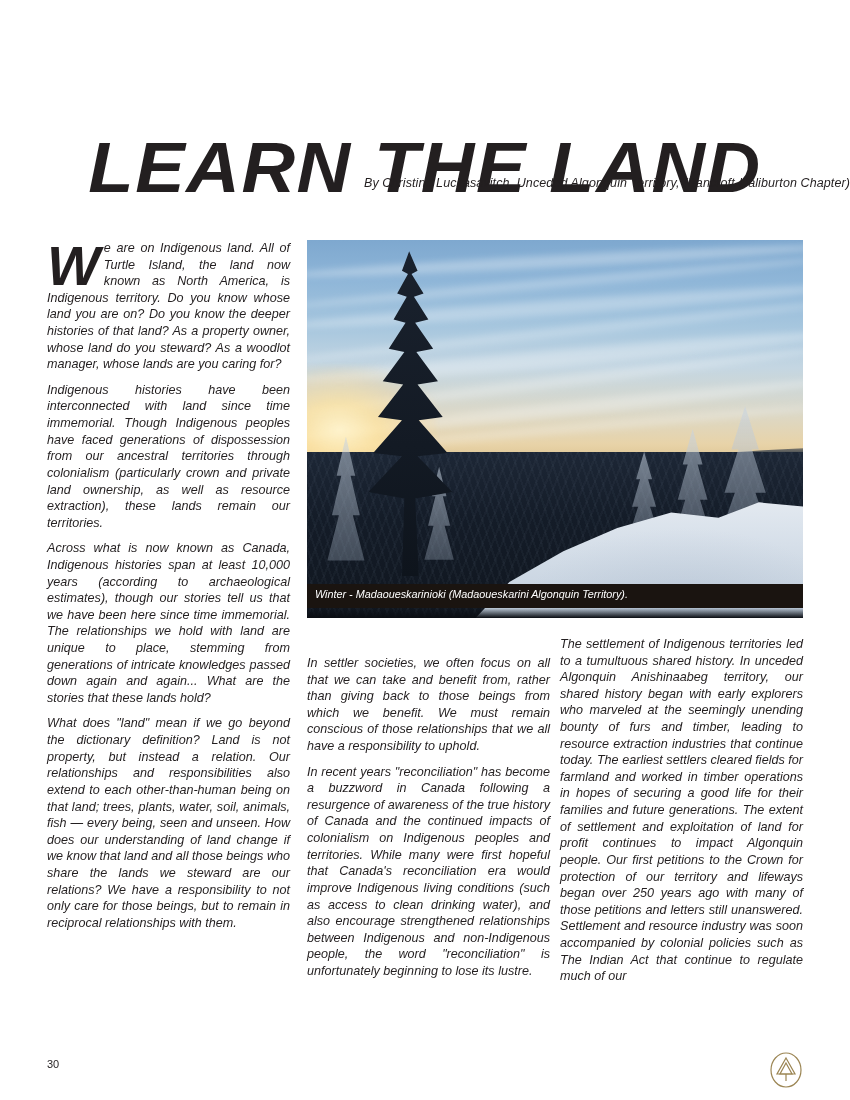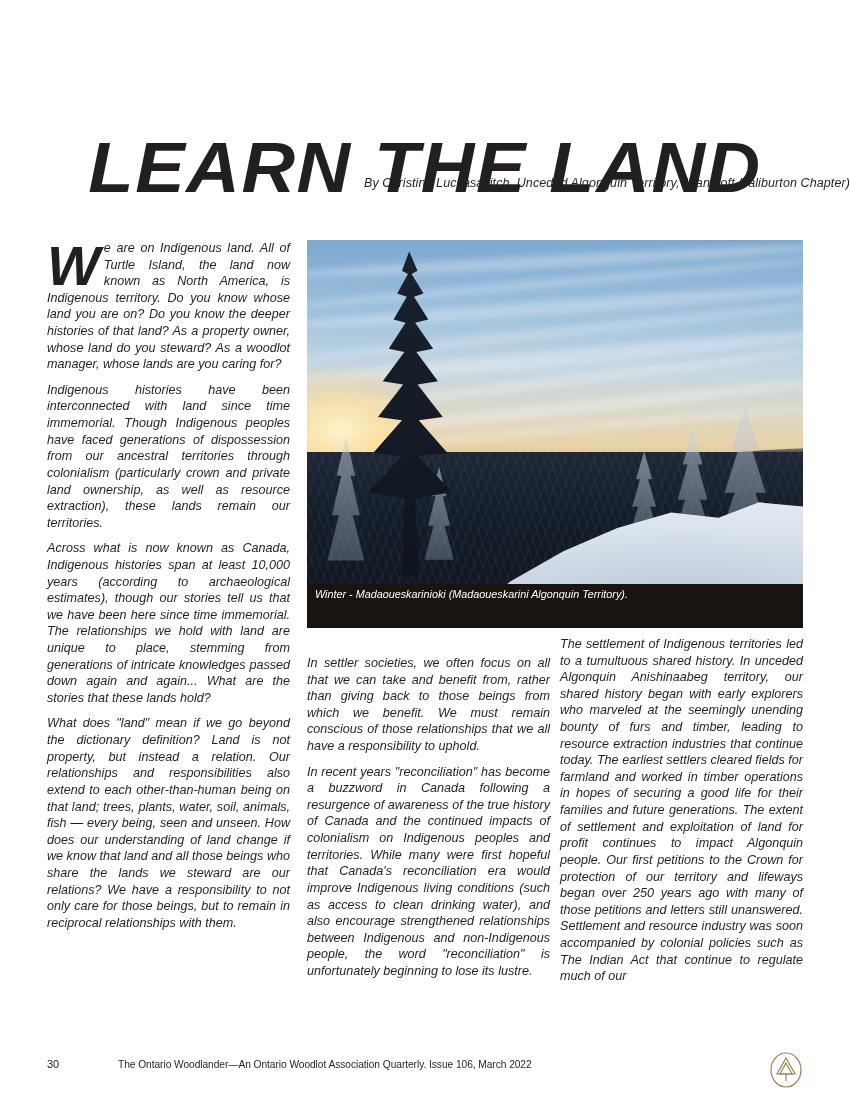--- a/index.html
+++ b/index.html
@@ -225,21 +225,21 @@
     left: 0; right: 0; bottom: 0; height: 10px;
     background: linear-gradient(to bottom, rgba(8,11,16,0), #0a0d12);
   }
 
   
   .caption {
     position: absolute;
     left: 307px;
     top: 584px;
     width: 496px;
-    height: 44px;
+    height: 24px;
     background: #1a1410;
     color: #ffffff;
     padding: 4px 16px 0 8px;
     font-style: italic;
     font-size: 10.8px;
     line-height: 1.28;
   }
   .caption-line { display: block; white-space: nowrap; }
 
   
@@ -323,21 +323,20 @@
   <div class="col col-2">
     <p>In settler societies, we often focus on all that we can take and benefit from, rather than giving back to those beings from which we benefit. We must remain conscious of those relationships that we all have a responsibility to uphold.</p>
     <p>In recent years "reconciliation" has become a buzzword in Canada following a resurgence of awareness of the true history of Canada and the continued impacts of colonialism on Indigenous peoples and territories. While many were first hopeful that Canada's reconciliation era would improve Indigenous living conditions (such as access to clean drinking water), and also encourage strengthened relationships between Indigenous and non-Indigenous people, the word "reconciliation" is unfortunately beginning to lose its lustre.</p>
   </div>
 
   <div class="col col-3">
     <p>The settlement of Indigenous territories led to a tumultuous shared history. In unceded Algonquin Anishinaabeg territory, our shared history began with early explorers who marveled at the seemingly unending bounty of furs and timber, leading to resource extraction industries that continue today. The earliest settlers cleared fields for farmland and worked in timber operations in hopes of securing a good life for their families and future generations. The extent of settlement and exploitation of land for profit continues to impact Algonquin people. Our first petitions to the Crown for protection of our territory and lifeways began over 250 years ago with many of those petitions and letters still unanswered. Settlement and resource industry was soon accompanied by colonial policies such as The Indian Act that continue to regulate much of our</p>
   </div>
 
   <div class="footer-pageno">30</div>
-  <div class="footer-text">The Ontario Woodlander—An Ontario Woodlot Association Quarterly. Issue 106, March 2022</div>
 
   <div class="footer-logo">
     <svg viewBox="0 0 40 40" width="40" height="40" aria-hidden="true">
       <ellipse cx="20" cy="20" rx="15" ry="17" fill="none" stroke="#9b8553" stroke-width="1.2"></ellipse>
       <path d="M20 8 L29 24 L11 24 Z" fill="none" stroke="#9b8553" stroke-width="1.2"></path>
       <path d="M20 13 L26 24 L14 24 Z" fill="none" stroke="#9b8553" stroke-width="1.2"></path>
       <line x1="20" y1="24" x2="20" y2="31" stroke="#9b8553" stroke-width="1.2"></line>
     </svg>
   </div>
 

